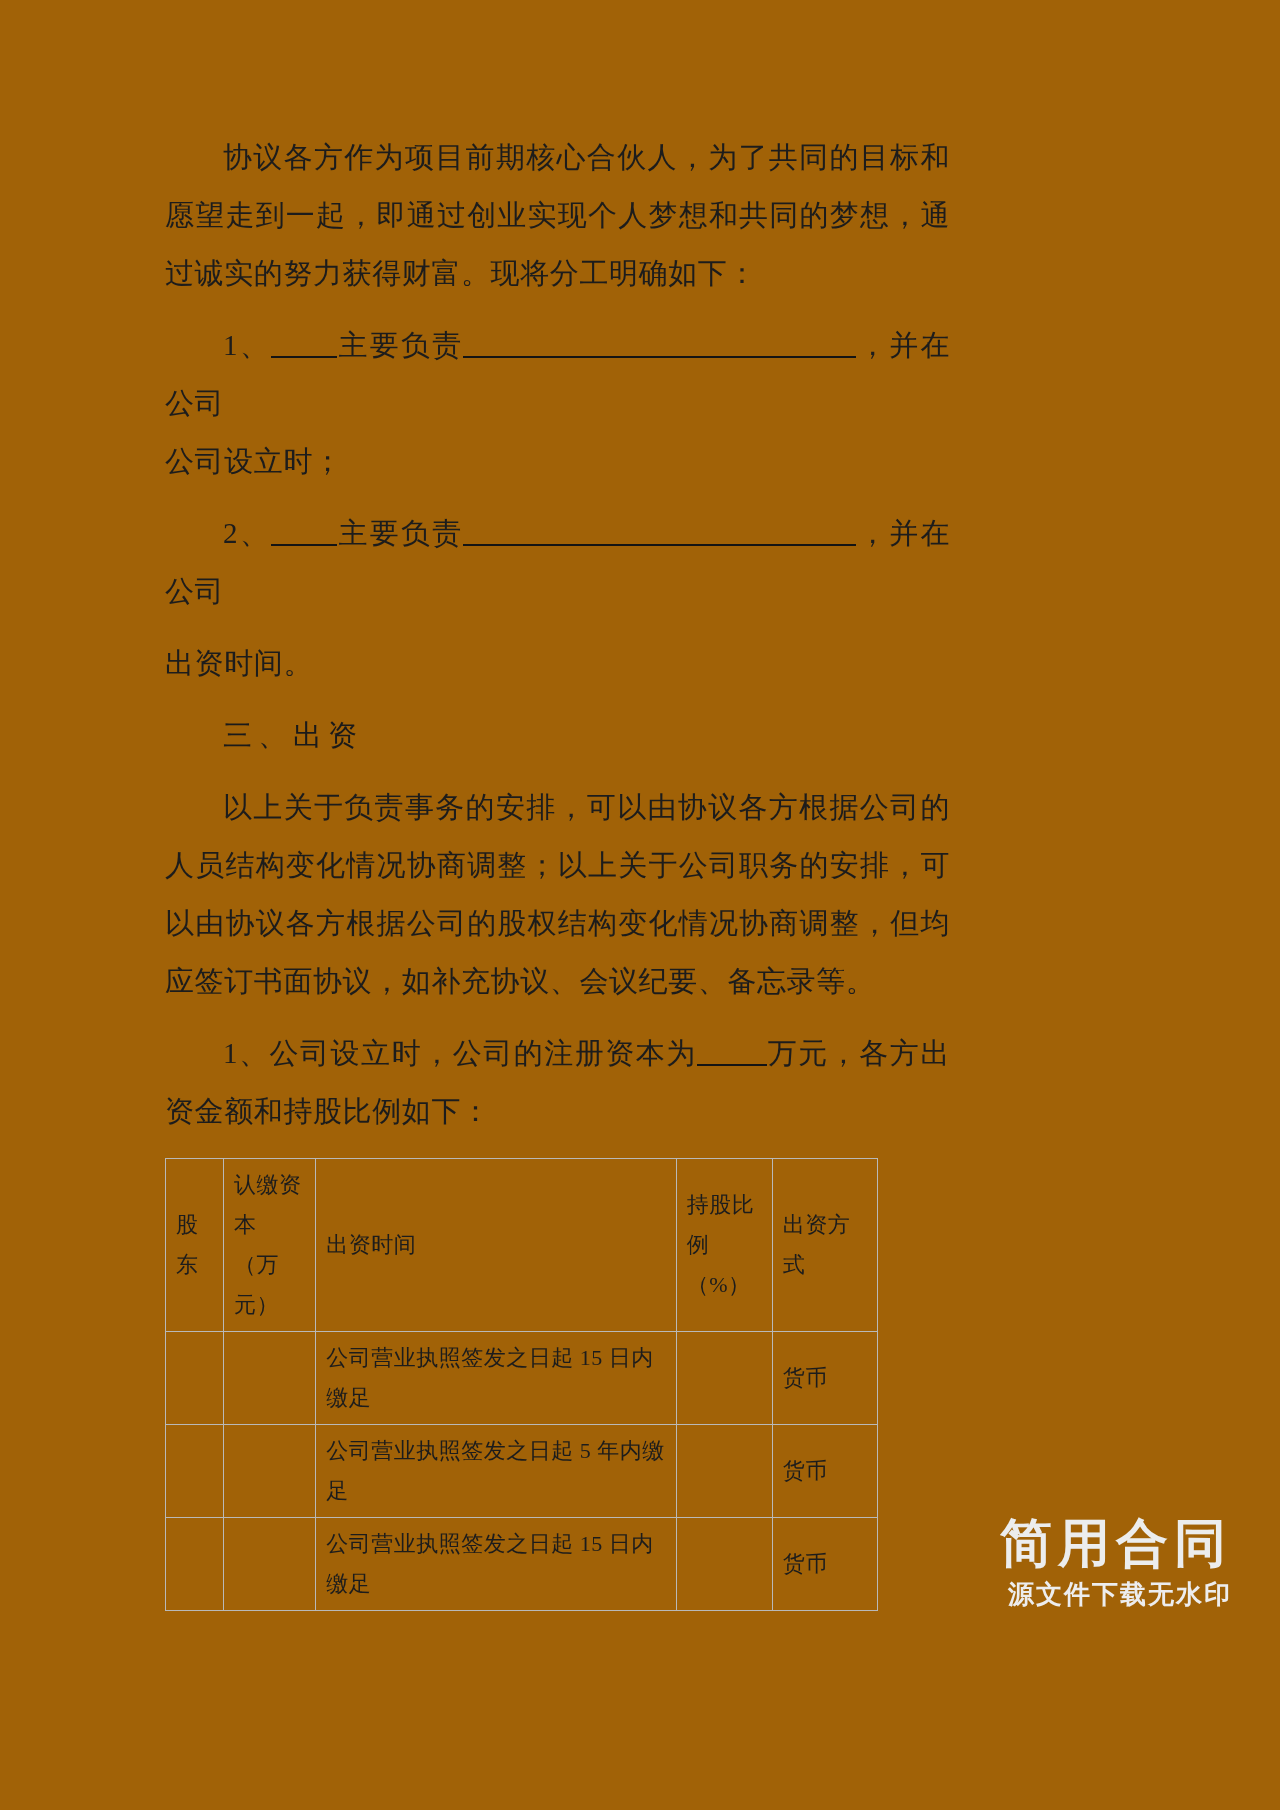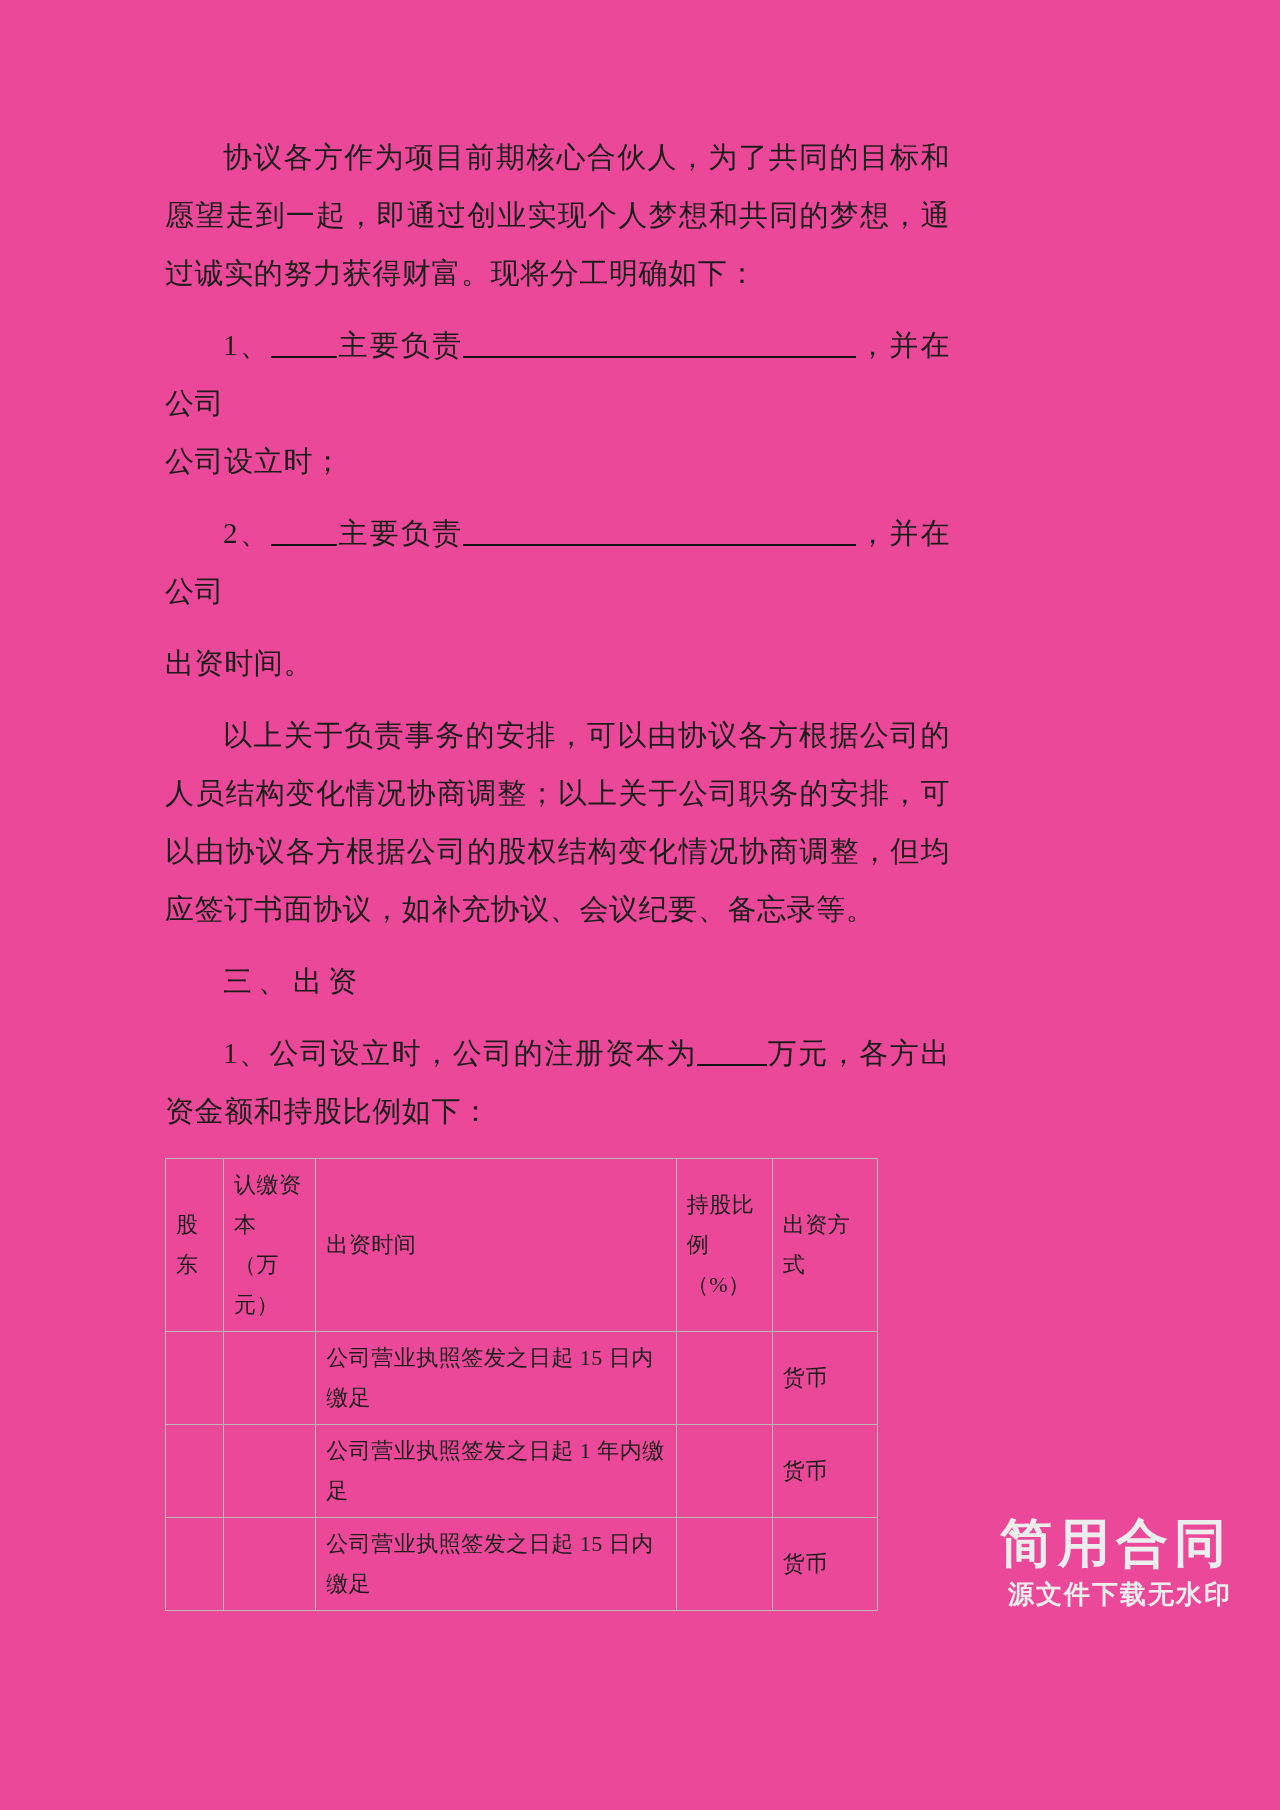--- a/index.html
+++ b/index.html
@@ -8,21 +8,21 @@
     background: #ffffff;
   }
   body {
     font-family: "Liberation Serif", "DejaVu Serif", serif;
     color: #1a1a1a;
   }
   #page {
     position: relative;
     width: 1280px;
     height: 1810px;
-    background: #ec4899;
+    background: #a16207;
     overflow: hidden;
   }
   #content {
     position: absolute;
     left: 165px;
     top: 128px;
     width: 785px;
   }
   .para {
     font-size: 29px;
@@ -128,25 +128,25 @@
 
     <div class="item-line">
       <p class="para indent"><span>2、</span><span class="blank-sm"></span><span>主要负责</span><span class="blank-lg"></span><span>，并在公司</span></p>
     </div>
 
     <div class="item-line">
       <p class="para">出资时间。</p>
     </div>
 
     <div class="item-line">
+      <p class="sec-head">三、出资</p>
+    </div>
+
+    <div class="item-line">
       <p class="para indent">以上关于负责事务的安排，可以由协议各方根据公司的人员结构变化情况协商调整；以上关于公司职务的安排，可以由协议各方根据公司的股权结构变化情况协商调整，但均应签订书面协议，如补充协议、会议纪要、备忘录等。</p>
-    </div>
-
-    <div class="item-line">
-      <p class="sec-head">三、出资</p>
     </div>
 
     <div class="item-line">
       <p class="para indent"><span>1、公司设立时，公司的注册资本为</span><span class="blank-cap"></span><span>万元</span><span>，各方出资金额和持股比例如下：</span></p>
     </div>
 
     <table class="cap-table">
       <colgroup>
         <col class="col-a">
           <col class="col-b">
@@ -179,21 +179,21 @@
           <td></td>
           <td></td>
           <td>公司营业执照签发之日起 15 日内缴足</td>
           <td></td>
           <td>货币</td>
         </tr>
 
         <tr class="body-row">
           <td></td>
           <td></td>
-          <td>公司营业执照签发之日起 1 年内缴足</td>
+          <td>公司营业执照签发之日起 5 年内缴足</td>
           <td></td>
           <td>货币</td>
         </tr>
 
         <tr class="body-row">
           <td></td>
           <td></td>
           <td>公司营业执照签发之日起 15 日内缴足</td>
           <td></td>
           <td>货币</td>

